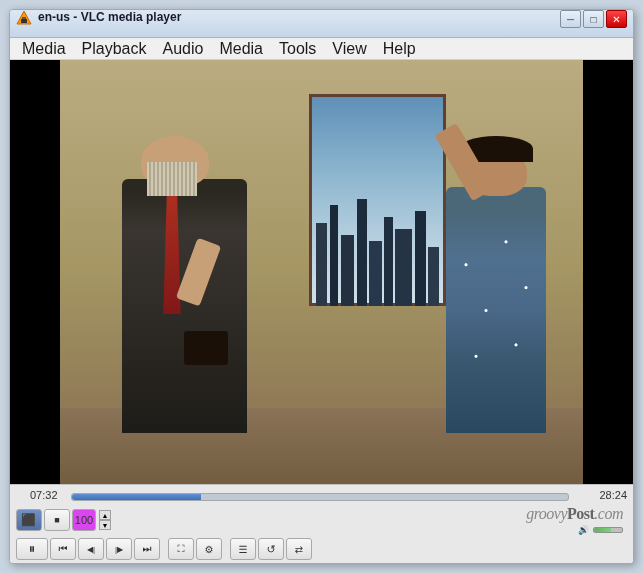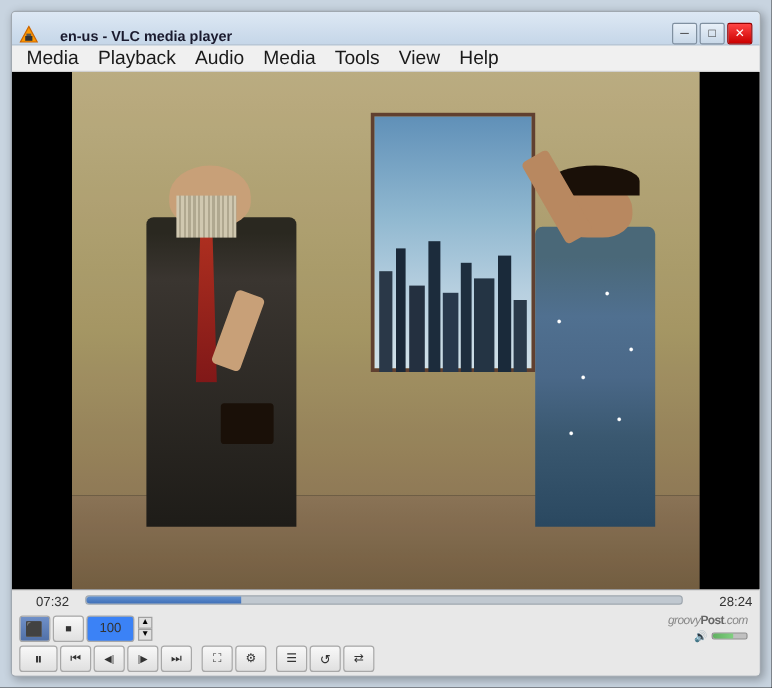--- a/index.html
+++ b/index.html
@@ -20,25 +20,24 @@
       border-radius: 4px;
       box-shadow: 2px 2px 8px rgba(0,0,0,0.3);
       display: flex;
       flex-direction: column;
       overflow: hidden;
     }
     .title-bar {
       background: linear-gradient(180deg, #dde8f4 0%, #c5d6e8 100%);
       height: 28px;
       display: flex;
-      align-items: flex-end;
+      align-items: flex-start;
       padding: 0 6px;
       border-bottom: 1px solid #a0b4c8;
       flex-shrink: 0;
-      gap: 12px;
     }
     .title-bar-icon {
       width: 16px;
       height: 16px;
       margin-right: 6px;
       flex-shrink: 0;
     }
     .title-text {
       flex: 1;
       font-size: 12px;
@@ -141,21 +140,21 @@
     }
     
     .controls-area {
       background: #e8e8e8;
       border-top: 1px solid #c0c0c0;
       padding: 4px 6px 3px 6px;
       flex-shrink: 0;
     }
     .progress-bar-container {
       display: flex;
-      align-items: flex-start;
+      align-items: flex-end;
       gap: 6px;
       margin-bottom: 4px;
       padding-left: 14px;
     }
     .time-left {
       font-size: 11px;
       color: #333;
       min-width: 35px;
     }
     .time-right {
@@ -201,23 +200,23 @@
       display: flex;
       align-items: center;
       justify-content: center;
       font-size: 10px;
       color: #333;
     }
     .ctrl-btn.wide {
       width: 32px;
     }
     .volume-box {
-      width: 40px;
+      width: 24px;
       height: 22px;
-      background: #3b82f6;
+      background: #d946ef;
       border: 1px solid #a8a8a8;
       border-radius: 3px;
       display: flex;
       align-items: center;
       justify-content: center;
       font-size: 11px;
       color: #333;
     }
     .volume-spinner {
       display: flex;
@@ -349,21 +348,21 @@
 
       <div class="volume-box">100</div>
       <div class="volume-spinner">
         <div class="spin-btn">▲</div>
         <div class="spin-btn">▼</div>
       </div>
 
       <div class="spacer"></div>
 
       <div style="display:flex; flex-direction:column; align-items:flex-end; margin-right:4px;">
-        <div style="font-family:Liberation Sans, sans-serif; font-size:10px; color:#777; font-style:italic; letter-spacing:-0.5px;margin-left:40px;">
+        <div style="font-family:Liberation Serif, serif; font-size:16px; color:#777; font-style:italic; letter-spacing:-0.5px;margin-left:40px;">
           <span style="color:#888;">groovy</span><span style="color:#666; font-style:normal; font-weight:bold;">Post</span><span style="color:#888;">.com</span>
         </div>
         <div style="display:flex; align-items:center; gap:3px; margin-top:2px;">
           <span style="font-size:9px; color:#555;">🔊</span>
           <div class="vol-bar">
             <div class="vol-fill"></div>
           </div>
         </div>
       </div>
     </div>

